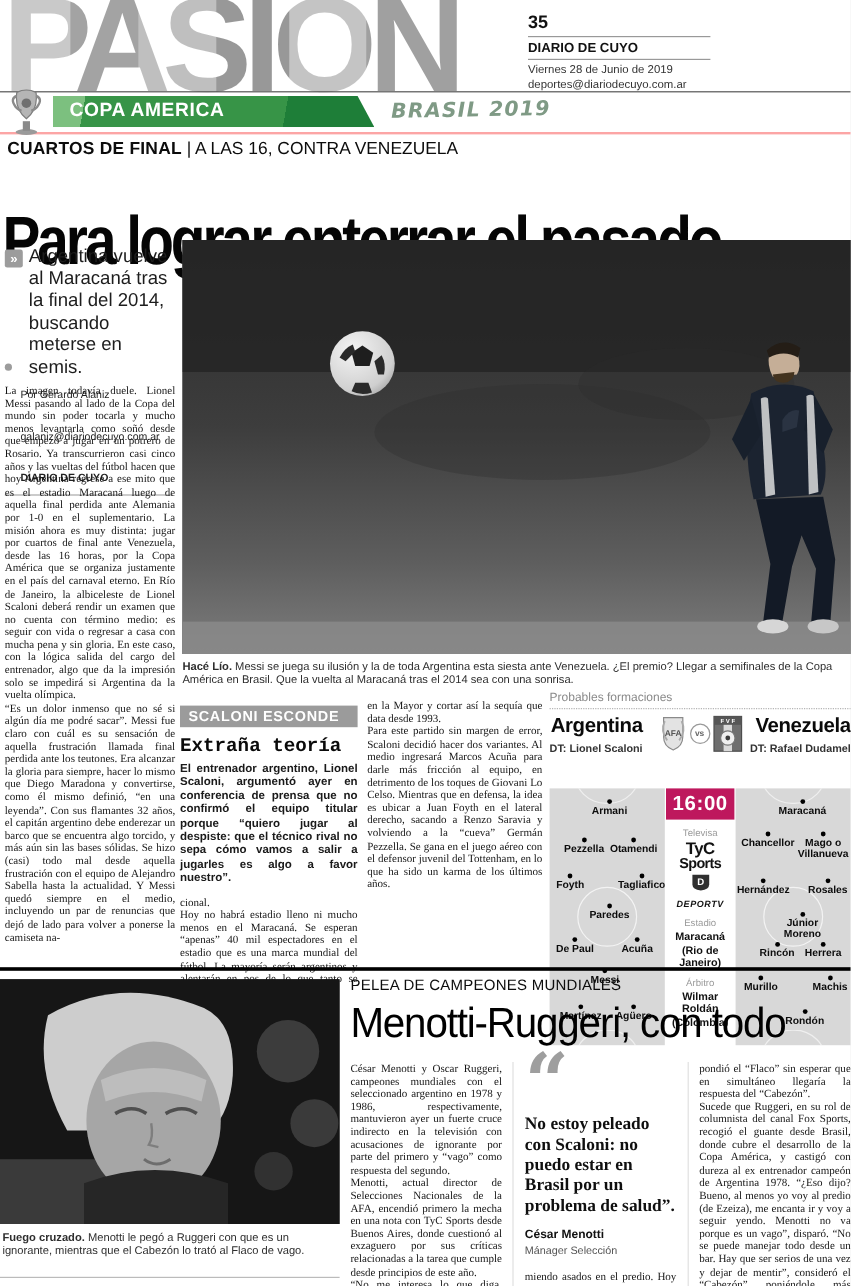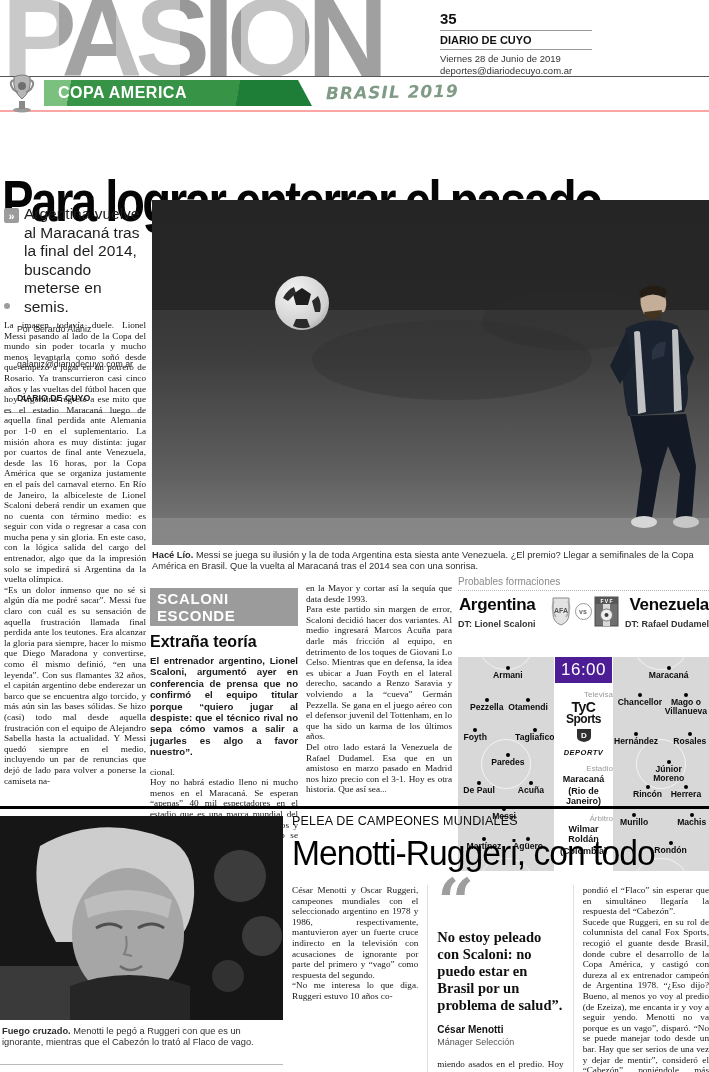--- a/index.html
+++ b/index.html
@@ -47,23 +47,23 @@
   .byline .org{font-weight:bold;}
 
   
   .serif{font-family:"Liberation Serif","DejaVu Serif",serif;font-size:9.2px;line-height:10.6px;
     text-align:justify;color:#161616;}
   .serif p{margin:0;}
   .colL{position:absolute;left:4px;top:320px;width:142px;}
   .colM{position:absolute;left:150px;top:588px;width:148px;}
   .colR{position:absolute;left:306px;top:583px;width:146px;}
 
-  .tagbar{background:#9b9b9b;color:#fff;font-weight:bold;font-size:15px;letter-spacing:.6px;
+  .tagbar{background:#9b9b9b;color:#fff;font-weight:bold;font-size:12px;letter-spacing:.6px;
     padding:2px 0 2px 7px;width:148px;box-sizing:border-box;}
-  .boxtitle{font-size:16px;font-weight:bold;margin:7px 0 4px 0;color:#0a0a0a;}
+  .boxtitle{font-size:16px;font-weight:bold;margin:7px 0 4px 0;color:#0a0a0a;font-family:Liberation Mono, monospace;}
   .boxbody{font-size:9.6px;line-height:11.4px;font-weight:bold;color:#1a1a1a;text-align:justify;}
   .colM .serif{margin-top:9px;}
 
   
   .photo{position:absolute;left:152px;top:200px;width:557px;height:345px;background:#3c3c3c;}
   .caption{position:absolute;left:152px;top:550px;width:557px;font-size:9.3px;line-height:11.2px;color:#2e2e2e;}
 
   
   .form-panel{position:absolute;left:458px;top:576px;width:251px;}
   .form-label{font-size:10px;color:#8a8a8a;padding-bottom:3px;border-bottom:1px dotted #b5b5b5;}
@@ -79,23 +79,23 @@
   .pitch{position:relative;width:96px;height:214px;background:#d8d8d8;overflow:hidden;}
   .pitch .ccirc{position:absolute;left:50%;top:50%;width:48px;height:48px;border:1px solid rgba(255,255,255,.7);
     border-radius:50%;transform:translate(-50%,-50%);}
   .pitch .arcT,.pitch .arcB{position:absolute;left:50%;width:54px;height:26px;border:1px solid rgba(255,255,255,.6);}
   .pitch .arcT{top:-14px;transform:translateX(-50%);border-radius:0 0 27px 27px;border-top:none;}
   .pitch .arcB{bottom:-14px;transform:translateX(-50%);border-radius:27px 27px 0 0;border-bottom:none;}
   .player{position:absolute;transform:translateX(-50%);text-align:center;width:58px;}
   .pdot{display:block;width:4px;height:4px;background:#000;border-radius:50%;margin:0 auto 1px auto;}
   .player span.nm{font-size:8.6px;font-weight:bold;line-height:8.8px;color:#0c0c0c;display:block;}
   .midcol{width:59px;text-align:center;}
-  .timebox{background:#4c1d95;color:#fff;font-weight:normal;font-size:17px;letter-spacing:.5px;
+  .timebox{background:#be185d;color:#fff;font-weight:bold;font-size:17px;letter-spacing:.5px;
     padding:3px 0;margin:0 1px;}
-  .tvlabel,.glabel{font-size:8px;color:#9a9a9a;margin-top:7px;text-align:right;}
+  .tvlabel,.glabel{font-size:8px;color:#9a9a9a;margin-top:7px;}
   .tyc1{font-size:14px;font-weight:bold;letter-spacing:-.5px;line-height:13px;margin-top:2px;}
   .tyc2{font-size:12px;font-weight:bold;letter-spacing:-.5px;line-height:11px;}
   .deportv{font-size:7.5px;font-weight:bold;font-style:italic;letter-spacing:.5px;margin-top:1px;}
   .gval{font-size:9px;font-weight:bold;line-height:10.5px;margin-top:1px;}
 
   
   .divider{position:absolute;left:0;top:806px;width:709px;height:3px;background:#000;}
   .bphoto{position:absolute;left:0;top:816px;width:283px;height:204px;background:#141414;}
   .bcaption{position:absolute;left:2px;top:1026px;width:280px;font-size:9.3px;line-height:11.2px;color:#2e2e2e;}
   .brule{position:absolute;left:0;top:1064px;width:283px;border-top:1px solid #bbb;}
@@ -137,20 +137,25 @@
         <path d="M24 7 q6 2 1 9 q-3 3 -5 3" fill="none" stroke="#8a8a8a" stroke-width="2"></path>
         <circle cx="16" cy="13" r="4" fill="#6f6f6f"></circle>
       </svg>
     </span>
     <div class="greenbar">
       <span>COPA AMERICA</span>
     </div>
     <div class="brasil">BRASIL 2019</div>
   </div>
 
+  <div class="kicker">
+    <b>CUARTOS DE FINAL</b>
+    <span>|</span>
+    <span>A LAS 16, CONTRA VENEZUELA</span>
+  </div>
   <h1 class="headline">Para lograr enterrar el pasado</h1>
 
   <div class="lead">
     <span class="chev">»</span>
     <p>Argentina vuelve al Maracaná tras la final del 2014, buscando meterse en semis.</p>
   </div>
   <div class="byline">
     <span class="dot"></span>
     <div>Por Gerardo Alaniz</div>
     <div>galaniz@diariodecuyo.com.ar</div>
@@ -213,21 +218,20 @@
     <div class="boxbody">El entrenador argentino, Lionel Scaloni, argumentó ayer en conferencia de prensa que no confirmó el equipo titular porque “quiero jugar al despiste: que el técnico rival no sepa cómo vamos a salir a jugarles es algo a favor nuestro”.</div>
     <div class="serif">
       <p>cional.</p>
       <p>Hoy no habrá estadio lleno ni mucho menos en el Maracaná. Se esperan “apenas” 40 mil espectadores en el estadio que es una marca mundial del fútbol. La mayoría serán argentinos y alentarán en pos de lo que tanto se viene negando: ganar un título</p>
     </div>
   </div>
 
   <div class="colR serif">
     <p>en la Mayor y cortar así la sequía que data desde 1993.</p>
     <p>Para este partido sin margen de error, Scaloni decidió hacer dos variantes. Al medio ingresará Marcos Acuña para darle más fricción al equipo, en detrimento de los toques de Giovani Lo Celso. Mientras que en defensa, la idea es ubicar a Juan Foyth en el lateral derecho, sacando a Renzo Saravia y volviendo a la “cueva” Germán Pezzella. Se gana en el juego aéreo con el defensor juvenil del Tottenham, en lo que ha sido un karma de los últimos años.</p>
-    <p>Del otro lado estará la Venezuela de Rafael Dudamel. Esa que en un amistoso en marzo pasado en Madrid nos hizo precio con el 3-1. Hoy es otra historia. Que así sea...</p>
   </div>
 
   <div class="form-panel">
     <div class="form-label">Probables formaciones</div>
     <div class="form-head">
       <div class="team-ar">
         <div class="tname">Argentina</div>
         <div class="tdt">DT: Lionel Scaloni</div>
       </div>
       <div class="badges">
@@ -394,20 +398,21 @@
     <b>Fuego cruzado.</b><span> Menotti le pegó a Ruggeri con que es un ignorante, mientras que el Cabezón lo trató al Flaco de vago.</span>
   </div>
   <div class="brule"></div>
 
   <div class="barticle">
     <div class="bkicker">PELEA DE CAMPEONES MUNDIALES</div>
     <div class="bheadline">Menotti-Ruggeri, con todo</div>
     <div class="bcols">
       <div class="bcol serif">
         <p>César Menotti y Oscar Ruggeri, campeones mundiales con el seleccionado argentino en 1978 y 1986, respectivamente, mantuvieron ayer un fuerte cruce indirecto en la televisión con acusaciones de ignorante por parte del primero y “vago” como respuesta del segundo.</p>
+        <p>Menotti, actual director de Selecciones Nacionales de la AFA, encendió primero la mecha en una nota con TyC Sports desde Buenos Aires, donde cuestionó al exzaguero por sus críticas relacionadas a la tarea que cumple desde principios de este año.</p>
         <p>“No me interesa lo que diga. Ruggeri estuvo 10 años co-</p>
       </div>
       <div class="bcol">
         <div class="qmark">“</div>
         <div class="qtext">No estoy peleado con Scaloni: no puedo estar en Brasil por un problema de salud”.</div>
         <div class="qauthor">César Menotti</div>
         <div class="qrole">Mánager Selección</div>
         <div class="serif cont">
             <p>miendo asados en el predio. Hoy es un periodista, no tiene ningún peso que no sea ese”, res-</p>
           </div>

